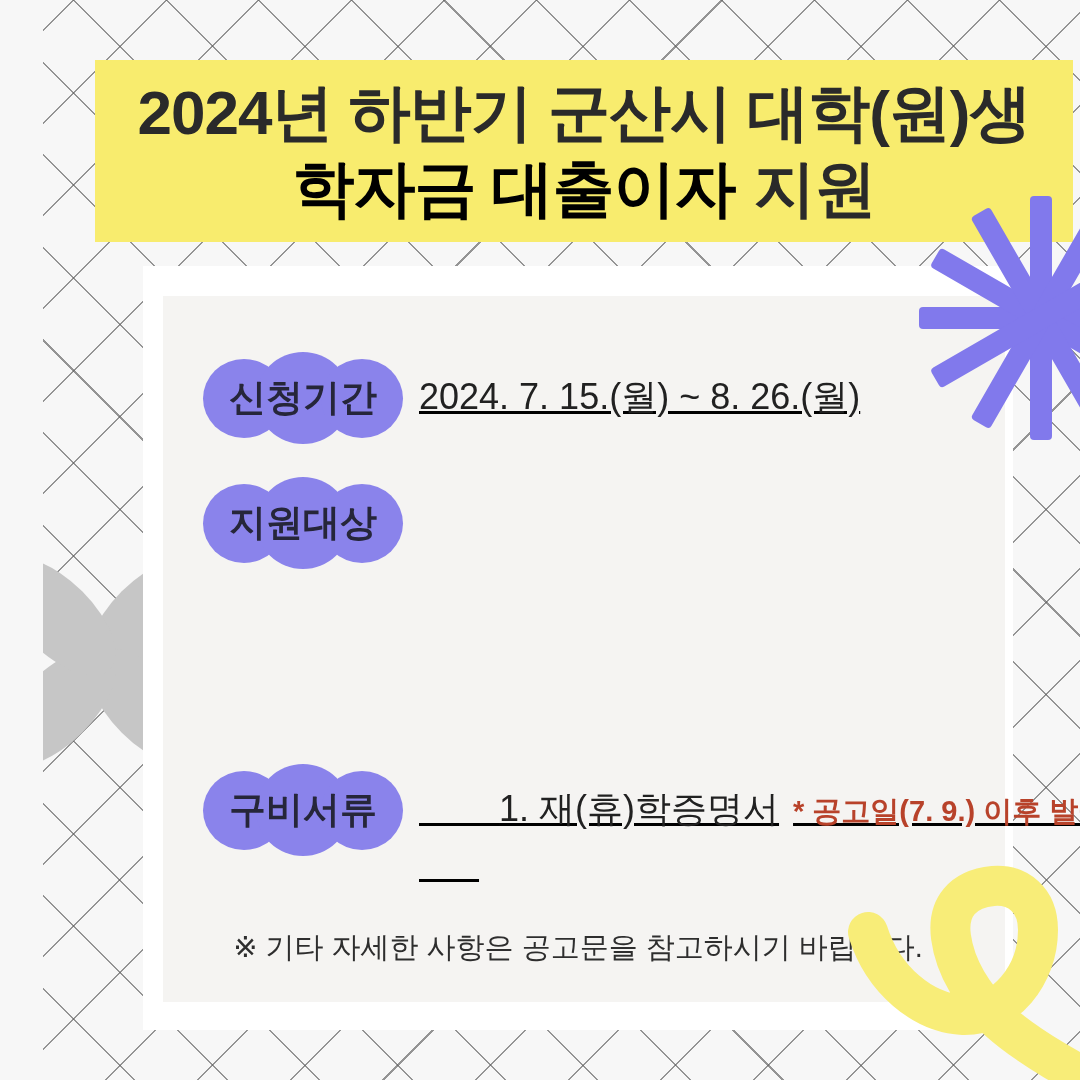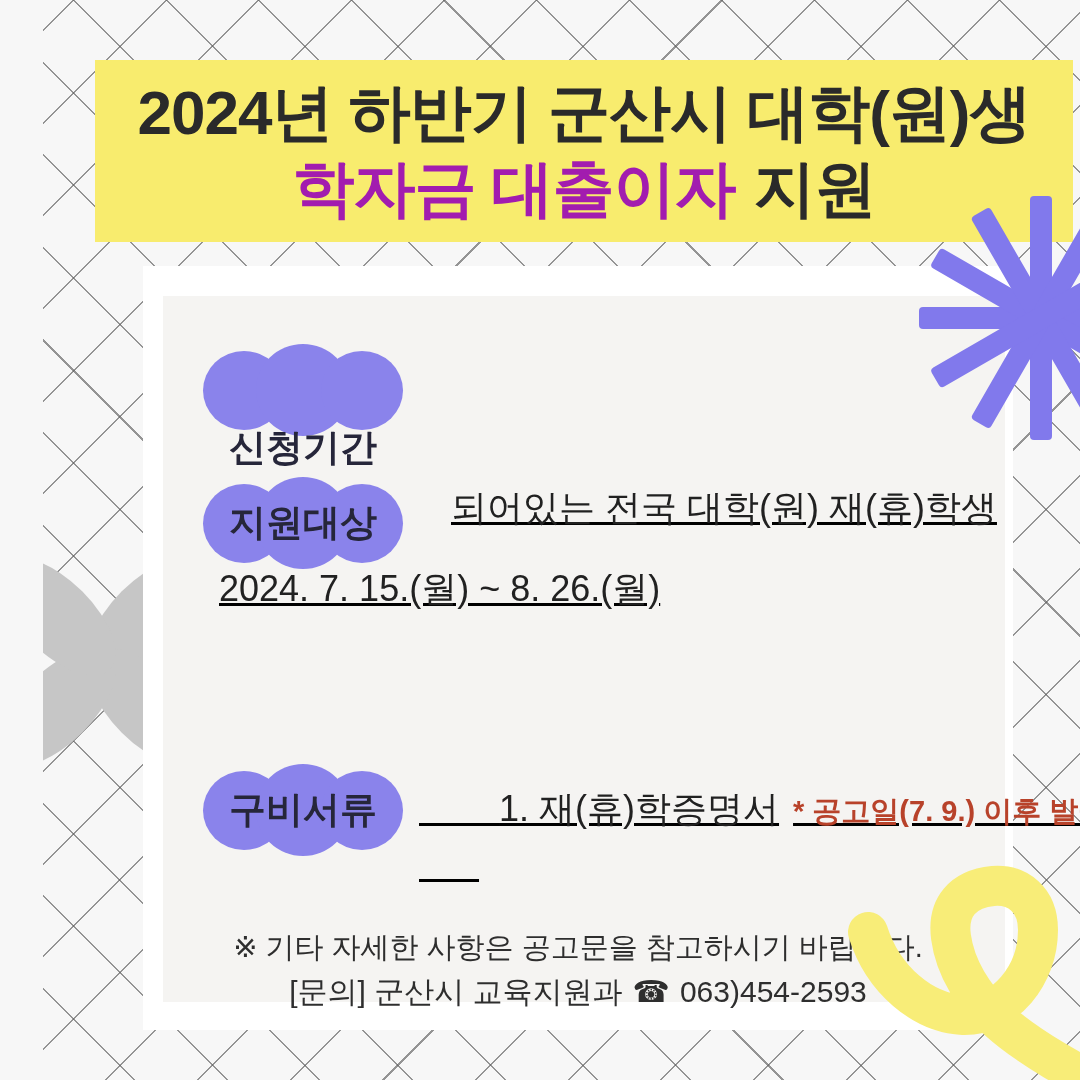--- a/index.html
+++ b/index.html
@@ -25,35 +25,35 @@
   .banner{
     position:absolute;left:52px;top:60px;width:978px;height:182px;z-index:2;
     background:#F8EC6E;
     display:flex;flex-direction:column;justify-content:center;align-items:center;
     gap:6px;
   }
   .title-line{
     font-size:62px;font-weight:800;color:#2A2A2A;letter-spacing:-1px;
     line-height:70px;white-space:pre;display:flex;gap:18px;justify-content:center;
   }
-  .title-blue{color:#a21caf;}
+  .title-blue{color:#000000;}
 
   
   .card{
     position:absolute;left:100px;top:266px;width:870px;height:764px;z-index:3;
     background:#ffffff;
   }
   .panel{
     position:absolute;left:20px;top:30px;right:8px;bottom:28px;
     background:#F5F4F2;
   }
 
   
   .row{position:absolute;left:160px;z-index:4;display:flex;align-items:flex-start;}
-  .row-1{top:348px;flex-direction:column;} .row-2{top:481px;gap:32px;} .row-3{top:605px;} .row-4{top:729px;align-items:center;}
+  .row-1{top:356px;} .row-2{top:481px;gap:32px;} .row-3{top:605px;} .row-4{top:729px;align-items:center;}
 
   .badge{position:relative;width:200px;height:84px;flex:0 0 200px;}
   .badge::before,.badge::after{
     content:"";position:absolute;top:3px;width:82px;height:79px;border-radius:50%;
     background:#8A83EB;
   }
   .badge::before{left:0;} .badge::after{right:0;}
   .badge .mid{
     position:absolute;left:53px;top:-4px;width:94px;height:92px;border-radius:50%;
     background:#8A83EB;
@@ -126,44 +126,38 @@
       <div class="sec-line">2024. 7. 15.(월) ~ 8. 26.(월)</div>
     </div>
   </div>
 
   <div class="row row-2">
     <div class="badge">
       <div class="mid"></div>
       <span class="badge-label">지원대상</span>
     </div>
     <div class="row-text">
-      <div class="sec-line">되어있는 전국 대학(원) 재(휴)학생</div>
     </div>
   </div>
 
 
   <div class="row row-4">
     <div class="badge">
       <div class="mid"></div>
       <span class="badge-label">구비서류</span>
     </div>
     <div class="row-text">
       <div class="sec-line">
         <span>1. 재(휴)학증명서</span><span class="note">* 공고일(7. 9.) 이후 발급</span>
       </div>
     </div>
   </div>
 
   <div class="footer">
     <div class="footer-notice">※ 기타 자세한 사항은 공고문을 참고하시기 바랍니다.</div>
-    <div class="footer-contact">
-      <span>[문의] 군산시 교육지원과</span>
-      <span>☎</span>
-      <span>063)454-2593</span>
-    </div>
   </div>
 
   <svg class="starburst" width="280" height="280" viewBox="0 0 280 280">
     <g transform="translate(140,140)" fill="#8179EC">
       <rect x="-122" y="-11" width="244" height="22" rx="4" transform="rotate(0)"></rect>
       <rect x="-122" y="-11" width="244" height="22" rx="4" transform="rotate(30)"></rect>
       <rect x="-122" y="-11" width="244" height="22" rx="4" transform="rotate(60)"></rect>
       <rect x="-122" y="-11" width="244" height="22" rx="4" transform="rotate(90)"></rect>
       <rect x="-122" y="-11" width="244" height="22" rx="4" transform="rotate(120)"></rect>
       <rect x="-122" y="-11" width="244" height="22" rx="4" transform="rotate(150)"></rect>

